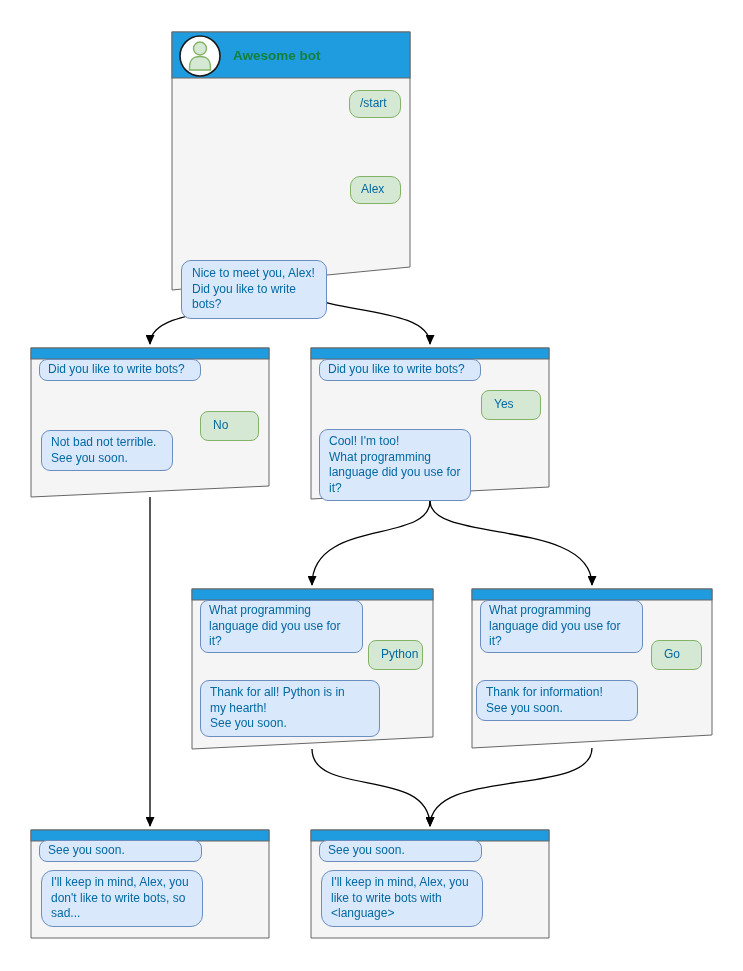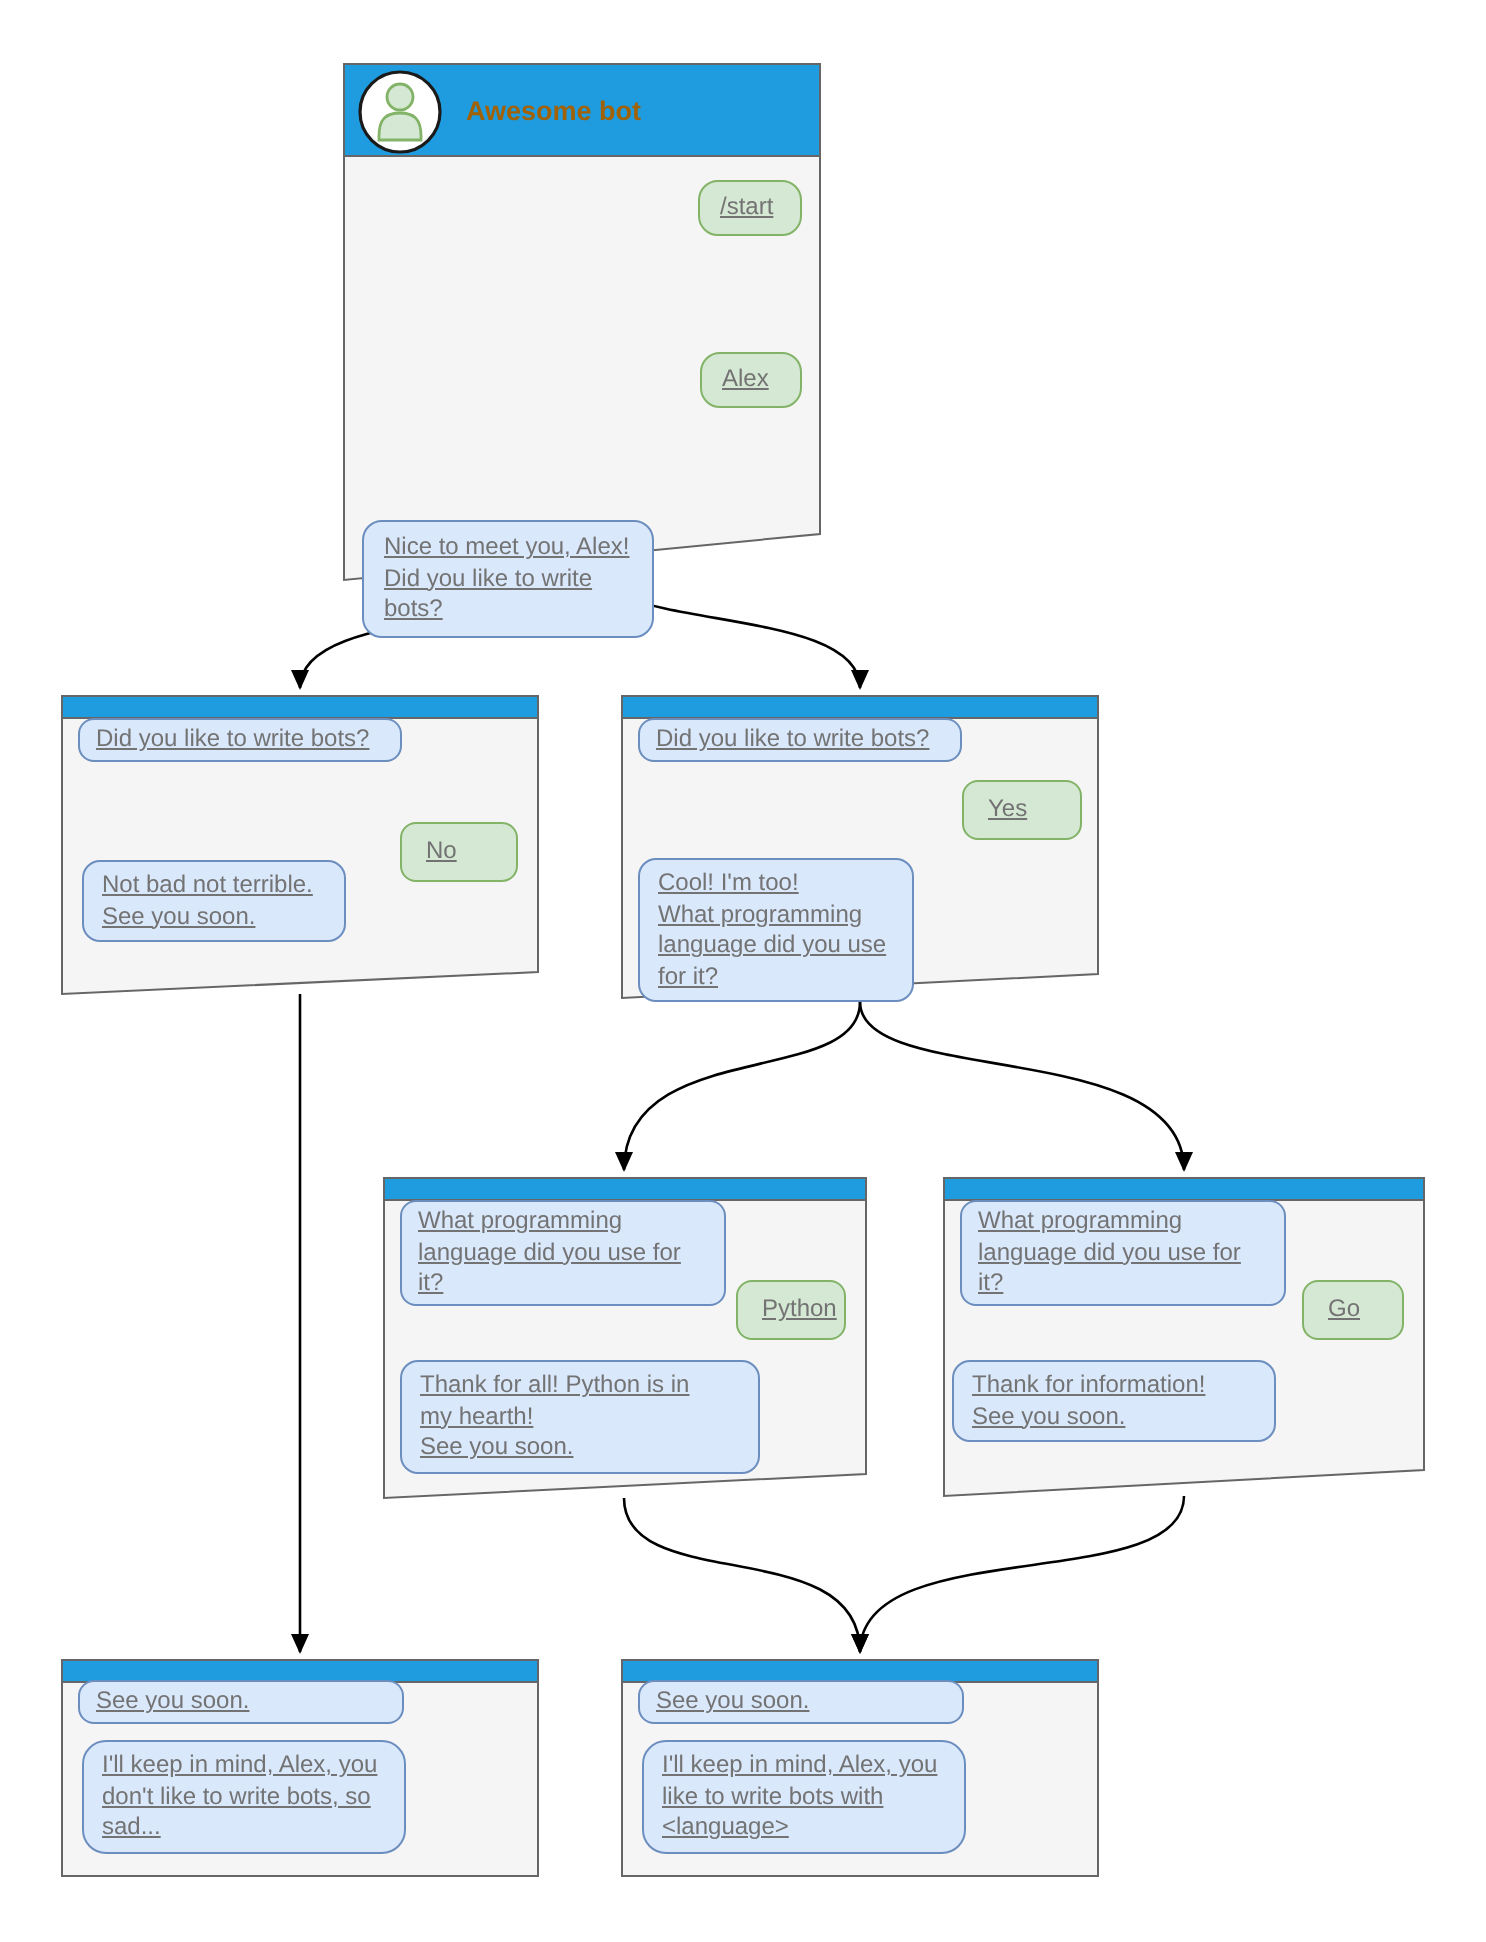--- a/index.html
+++ b/index.html
@@ -17,27 +17,27 @@
     position:relative;width:743px;height:971px;background:#ffffff;overflow:hidden;
     font-family:"Liberation Sans", sans-serif;
   }
   #bg{position:absolute;left:0;top:0;}
   .win{fill:var(--window-fill);stroke:var(--window-border);stroke-width:1;}
   .hdr{fill:var(--header-blue);stroke:var(--window-border);stroke-width:1;}
   .edge{fill:none;stroke:var(--arrow);stroke-width:1.3;}
   .avatar-bg{fill:#ffffff;stroke:#1a1a1a;stroke-width:1.6;}
   .person{fill:var(--bubble-green-fill);stroke:var(--bubble-green-border);stroke-width:1.4;}
   .title{
-    position:absolute;color:#a16207;font-size:13.5px;font-weight:bold;
+    position:absolute;color:#15803d;font-size:13.5px;font-weight:bold;
     line-height:16px;white-space:nowrap;
   }
   .bubble{
     position:absolute;box-sizing:border-box;
-    font-size:12px;line-height:1.3;color:#737373;
-    white-space:pre-line;padding:4px 9px;border-radius:9px;text-decoration:underline;
+    font-size:12px;line-height:1.3;color:#0369a1;
+    white-space:pre-line;padding:4px 9px;border-radius:9px;
   }
   .bubble.blue{background:var(--bubble-blue-fill);border:1px solid var(--bubble-blue-border);}
   .bubble.green{background:var(--bubble-green-fill);border:1px solid var(--bubble-green-border);}
   .bubble.lg{padding:5px 10px;border-radius:10px;}
   .bubble.q{padding:2px 8px;border-radius:8px;}
   .bubble.ans{padding:6px 12px;border-radius:8px;}
 </style>
 </head>
 <body>
 
@@ -105,21 +105,21 @@
   <div class="bubble blue lg" style="left:181px;top:220px;width:146px;margin-top:40px;">Nice to meet you, Alex!
 Did you like to write bots?</div>
 
   <div class="bubble blue q" style="left:39px;top:359px;width:162px;">Did you like to write bots?</div>
   <div class="bubble green ans" style="left:200px;top:411px;width:59px;">No</div>
   <div class="bubble blue" style="left:41px;top:430px;width:132px;">Not bad not terrible.
 See you soon.</div>
 
   <div class="bubble blue q" style="left:319px;top:359px;width:162px;">Did you like to write bots?</div>
   <div class="bubble green ans" style="left:481px;top:390px;width:60px;">Yes</div>
-  <div class="bubble blue" style="left:319px;top:429px;width:138px;">Cool! I'm too!
+  <div class="bubble blue" style="left:319px;top:429px;width:152px;">Cool! I'm too!
 What programming
 language did you use for it?</div>
 
   <div class="bubble blue q" style="left:200px;top:600px;width:163px;">What programming
 language did you use for it?</div>
   <div class="bubble green ans" style="left:368px;top:640px;width:55px;">Python</div>
   <div class="bubble blue" style="left:200px;top:680px;width:180px;">Thank for all! Python is in
 my hearth!
 See you soon.</div>
 

